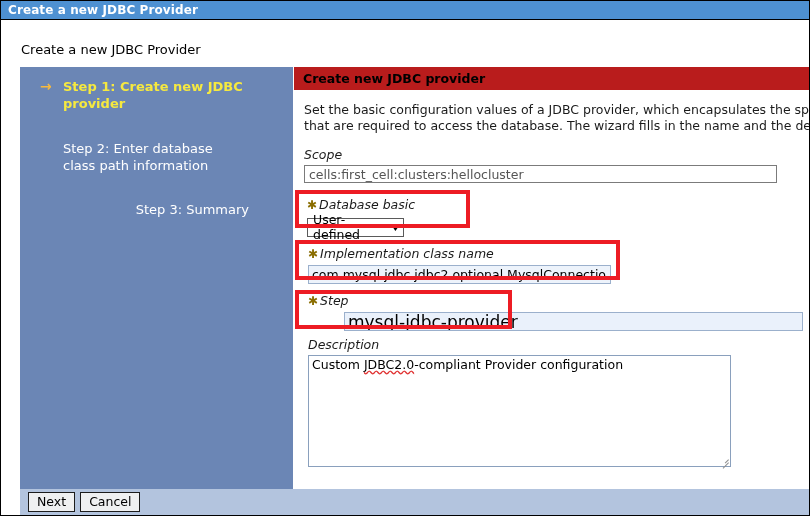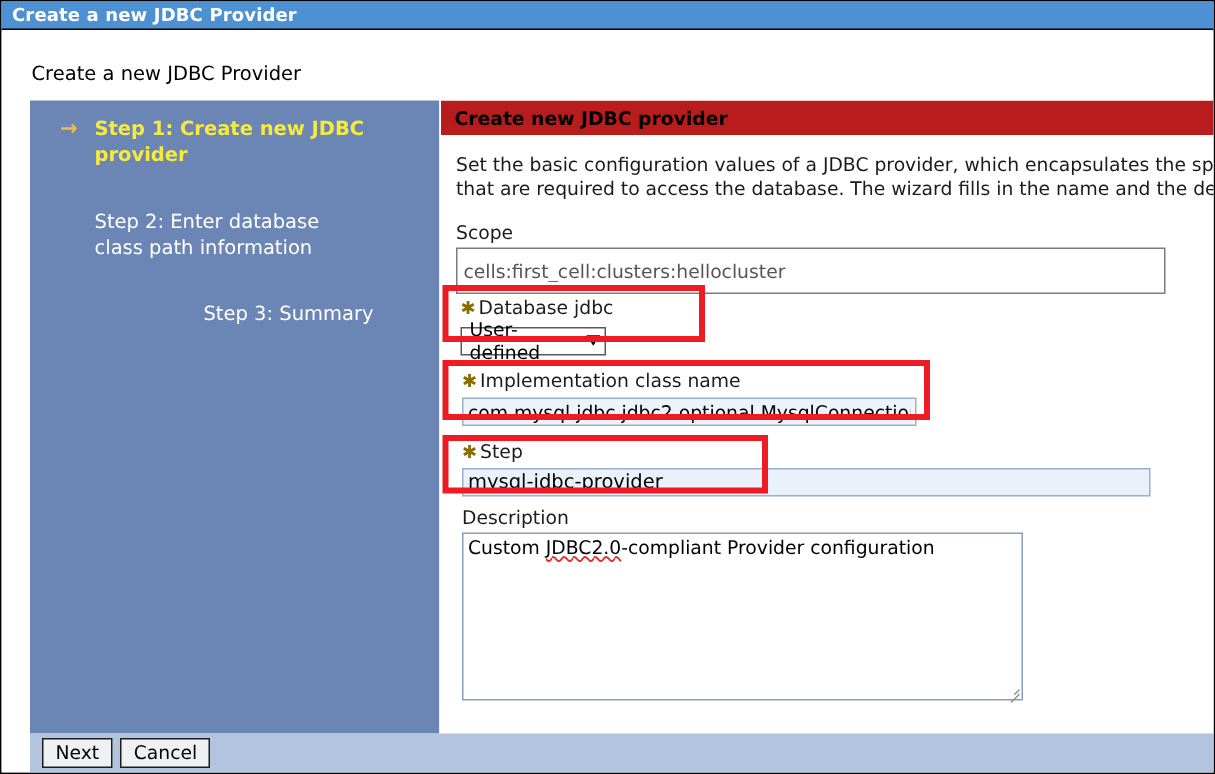--- a/index.html
+++ b/index.html
@@ -149,37 +149,38 @@
     color: #1b1b1b;
     white-space: nowrap;
   }
   .intro span { display: block; }
 
   .field-label {
     font-size: 12.5px;
     color: #1b1b1b;
     line-height: 15px;
     white-space: nowrap;
+    font-style: italic;
   }
   .req-star {
     color: #8a6d00;
     font-size: 12px;
     padding-right: 2px;
   }
 
   
   .scope-wrap {
     position: absolute;
     left: 10px;
     top: 57px;
   }
   .scope-input {
     margin-top: 3px;
     width: 473px;
-    height: 31px;
+    height: 18px;
     box-sizing: border-box;
     border: 1px solid #7b7b7b;
     background: #ffffff;
     color: #555555;
     font-family: "DejaVu Sans", sans-serif;
     font-size: 12.5px;
     padding: 0 4px;
     line-height: 17px;
     outline: none;
   }
@@ -242,36 +243,37 @@
   }
   .name-input {
     margin-top: 3px;
     width: 459px;
     height: 19px;
     box-sizing: border-box;
     border: 1px solid #9bb0cc;
     background: #eaf1fb;
     color: #000000;
     font-family: "DejaVu Sans", sans-serif;
-    font-size: 13px;
+    font-size: 17px;
     padding: 0 3px;
     line-height: 17px;
     outline: none;
+    margin-left: 36px;
   }
 
   
   .desc-wrap {
     position: absolute;
     left: 14px;
     top: 247px;
   }
   .desc-box {
     position: relative;
     margin-top: 3px;
-    width: 374px;
+    width: 423px;
     height: 112px;
     box-sizing: border-box;
     border: 1px solid #8aa0bd;
     background: #ffffff;
   }
   .desc-text {
     position: absolute;
     left: 3px;
     top: 1px;
     font-size: 12.5px;
@@ -378,21 +380,21 @@
             <span>that are required to access the database. The wizard fills in the name and the descr</span>
           </div>
 
           <div class="scope-wrap">
             <div class="field-label">Scope</div>
             <input class="scope-input" type="text" readonly="" value="cells:first_cell:clusters:hellocluster" style="">
           </div>
 
           <div class="dbtype-wrap">
             <div class="field-label">
-              <span class="req-star">✱</span><span>Database jdbc</span>
+              <span class="req-star">✱</span><span>Database basic</span>
             </div>
             <div class="dbtype-select">
               <span>User-defined</span>
               <span class="caret">▼</span>
             </div>
           </div>
 
           <div class="impl-wrap">
             <div class="field-label">
               <span class="req-star">✱</span><span>Implementation class name</span>

